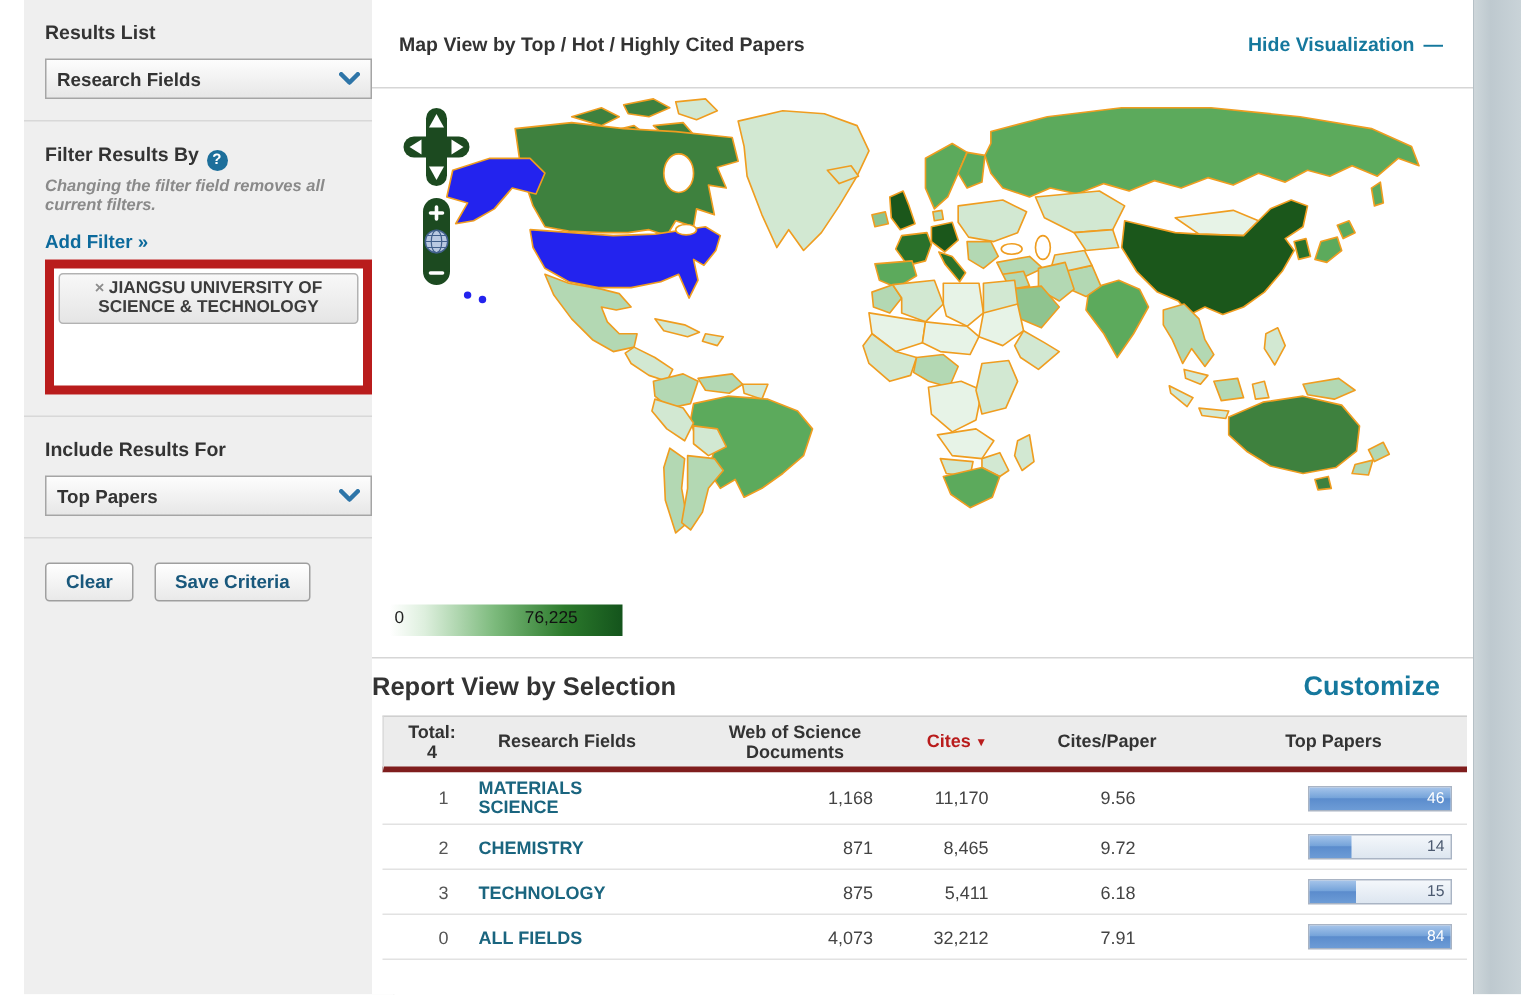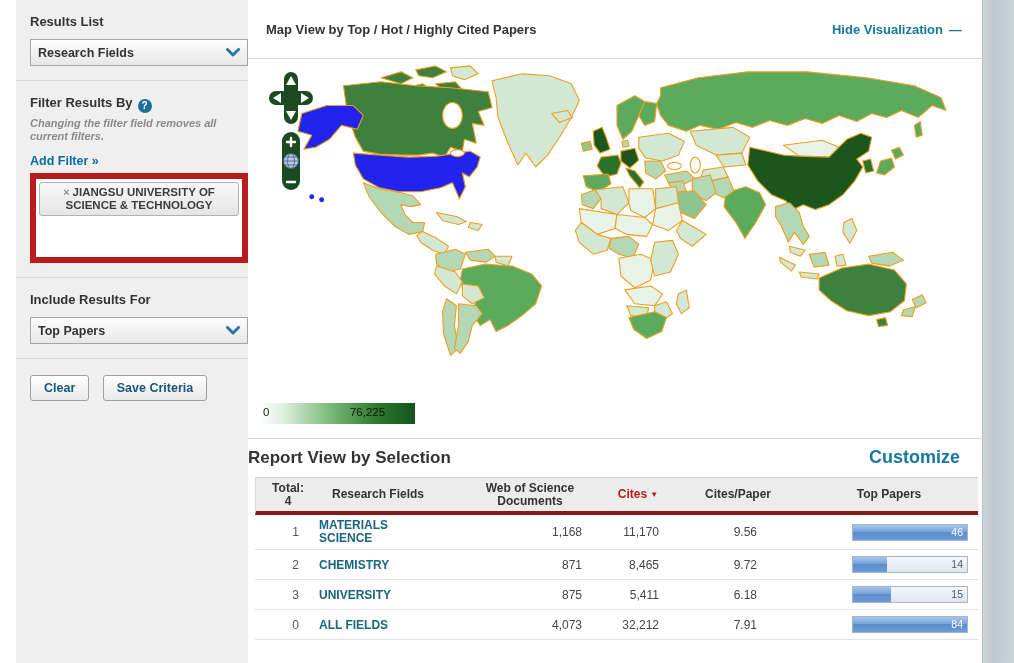--- a/index.html
+++ b/index.html
@@ -72,21 +72,21 @@
   .cites-h .tri{font-size:8px;vertical-align:1px;margin-left:3px;}
   .td.rank{text-align:right;padding-right:20px;color:#555;}
   .td.field a{color:#1a657f;font-weight:bold;text-decoration:none;cursor:pointer;
               display:inline-block;line-height:13px;max-width:110px;}
   .td.field{padding:4px 0;}
   .td.num{text-align:right;color:#444;}
   .td.docs{padding-right:17px;}
   .td.cites{padding-right:16px;}
   .td.cpp{padding-right:42px;}
   .td.barcell{display:flex;justify-content:flex-end;padding-right:10px;}
-  .bar{position:relative;width:116px;height:17px;border:1px solid #a9b4c4;
+  .bar{position:relative;width:96px;height:17px;border:1px solid #a9b4c4;
        background:linear-gradient(#f4f7fb,#dde6f0);box-sizing:border-box;}
   .bar .fill{position:absolute;left:0;top:0;bottom:0;
              background:linear-gradient(#a5c4ea 0%,#76a4da 45%,#5b8ccd 50%,#6d9cd6 100%);}
   .bar .bnum{position:absolute;right:4px;top:1px;font-size:10.5px;color:#4c5a70;}
   .bar.full .bnum{color:#fff;}
 
   
   .right-strip{position:absolute;left:982px;top:0;width:32px;height:663px;
                background:linear-gradient(to right,#cdd6da 0%,#bec9cf 35%,#c9d3d8 100%);
                border-left:1px solid #b5c0c6;box-sizing:border-box;cursor:pointer;}
@@ -307,21 +307,21 @@
             <div class="td num cpp" data-interactable="false">9.72</div>
             <div class="td barcell" data-interactable="false">
               <div class="bar" data-interactable="true">
                 <div class="fill" data-interactable="false" style="width: 30%;"></div>
                 <span class="bnum" data-interactable="false">14</span>
               </div>
             </div>
           </div>
           <div class="tr" data-interactable="false">
             <div class="td rank" data-interactable="false">3</div>
-            <div class="td field" data-interactable="false"><a data-interactable="true">UNIVERSITY</a></div>
+            <div class="td field" data-interactable="false"><a data-interactable="true">TECHNOLOGY</a></div>
             <div class="td num docs" data-interactable="false">875</div>
             <div class="td num cites" data-interactable="false">5,411</div>
             <div class="td num cpp" data-interactable="false">6.18</div>
             <div class="td barcell" data-interactable="false">
               <div class="bar" data-interactable="true">
                 <div class="fill" data-interactable="false" style="width: 33%;"></div>
                 <span class="bnum" data-interactable="false">15</span>
               </div>
             </div>
           </div>

